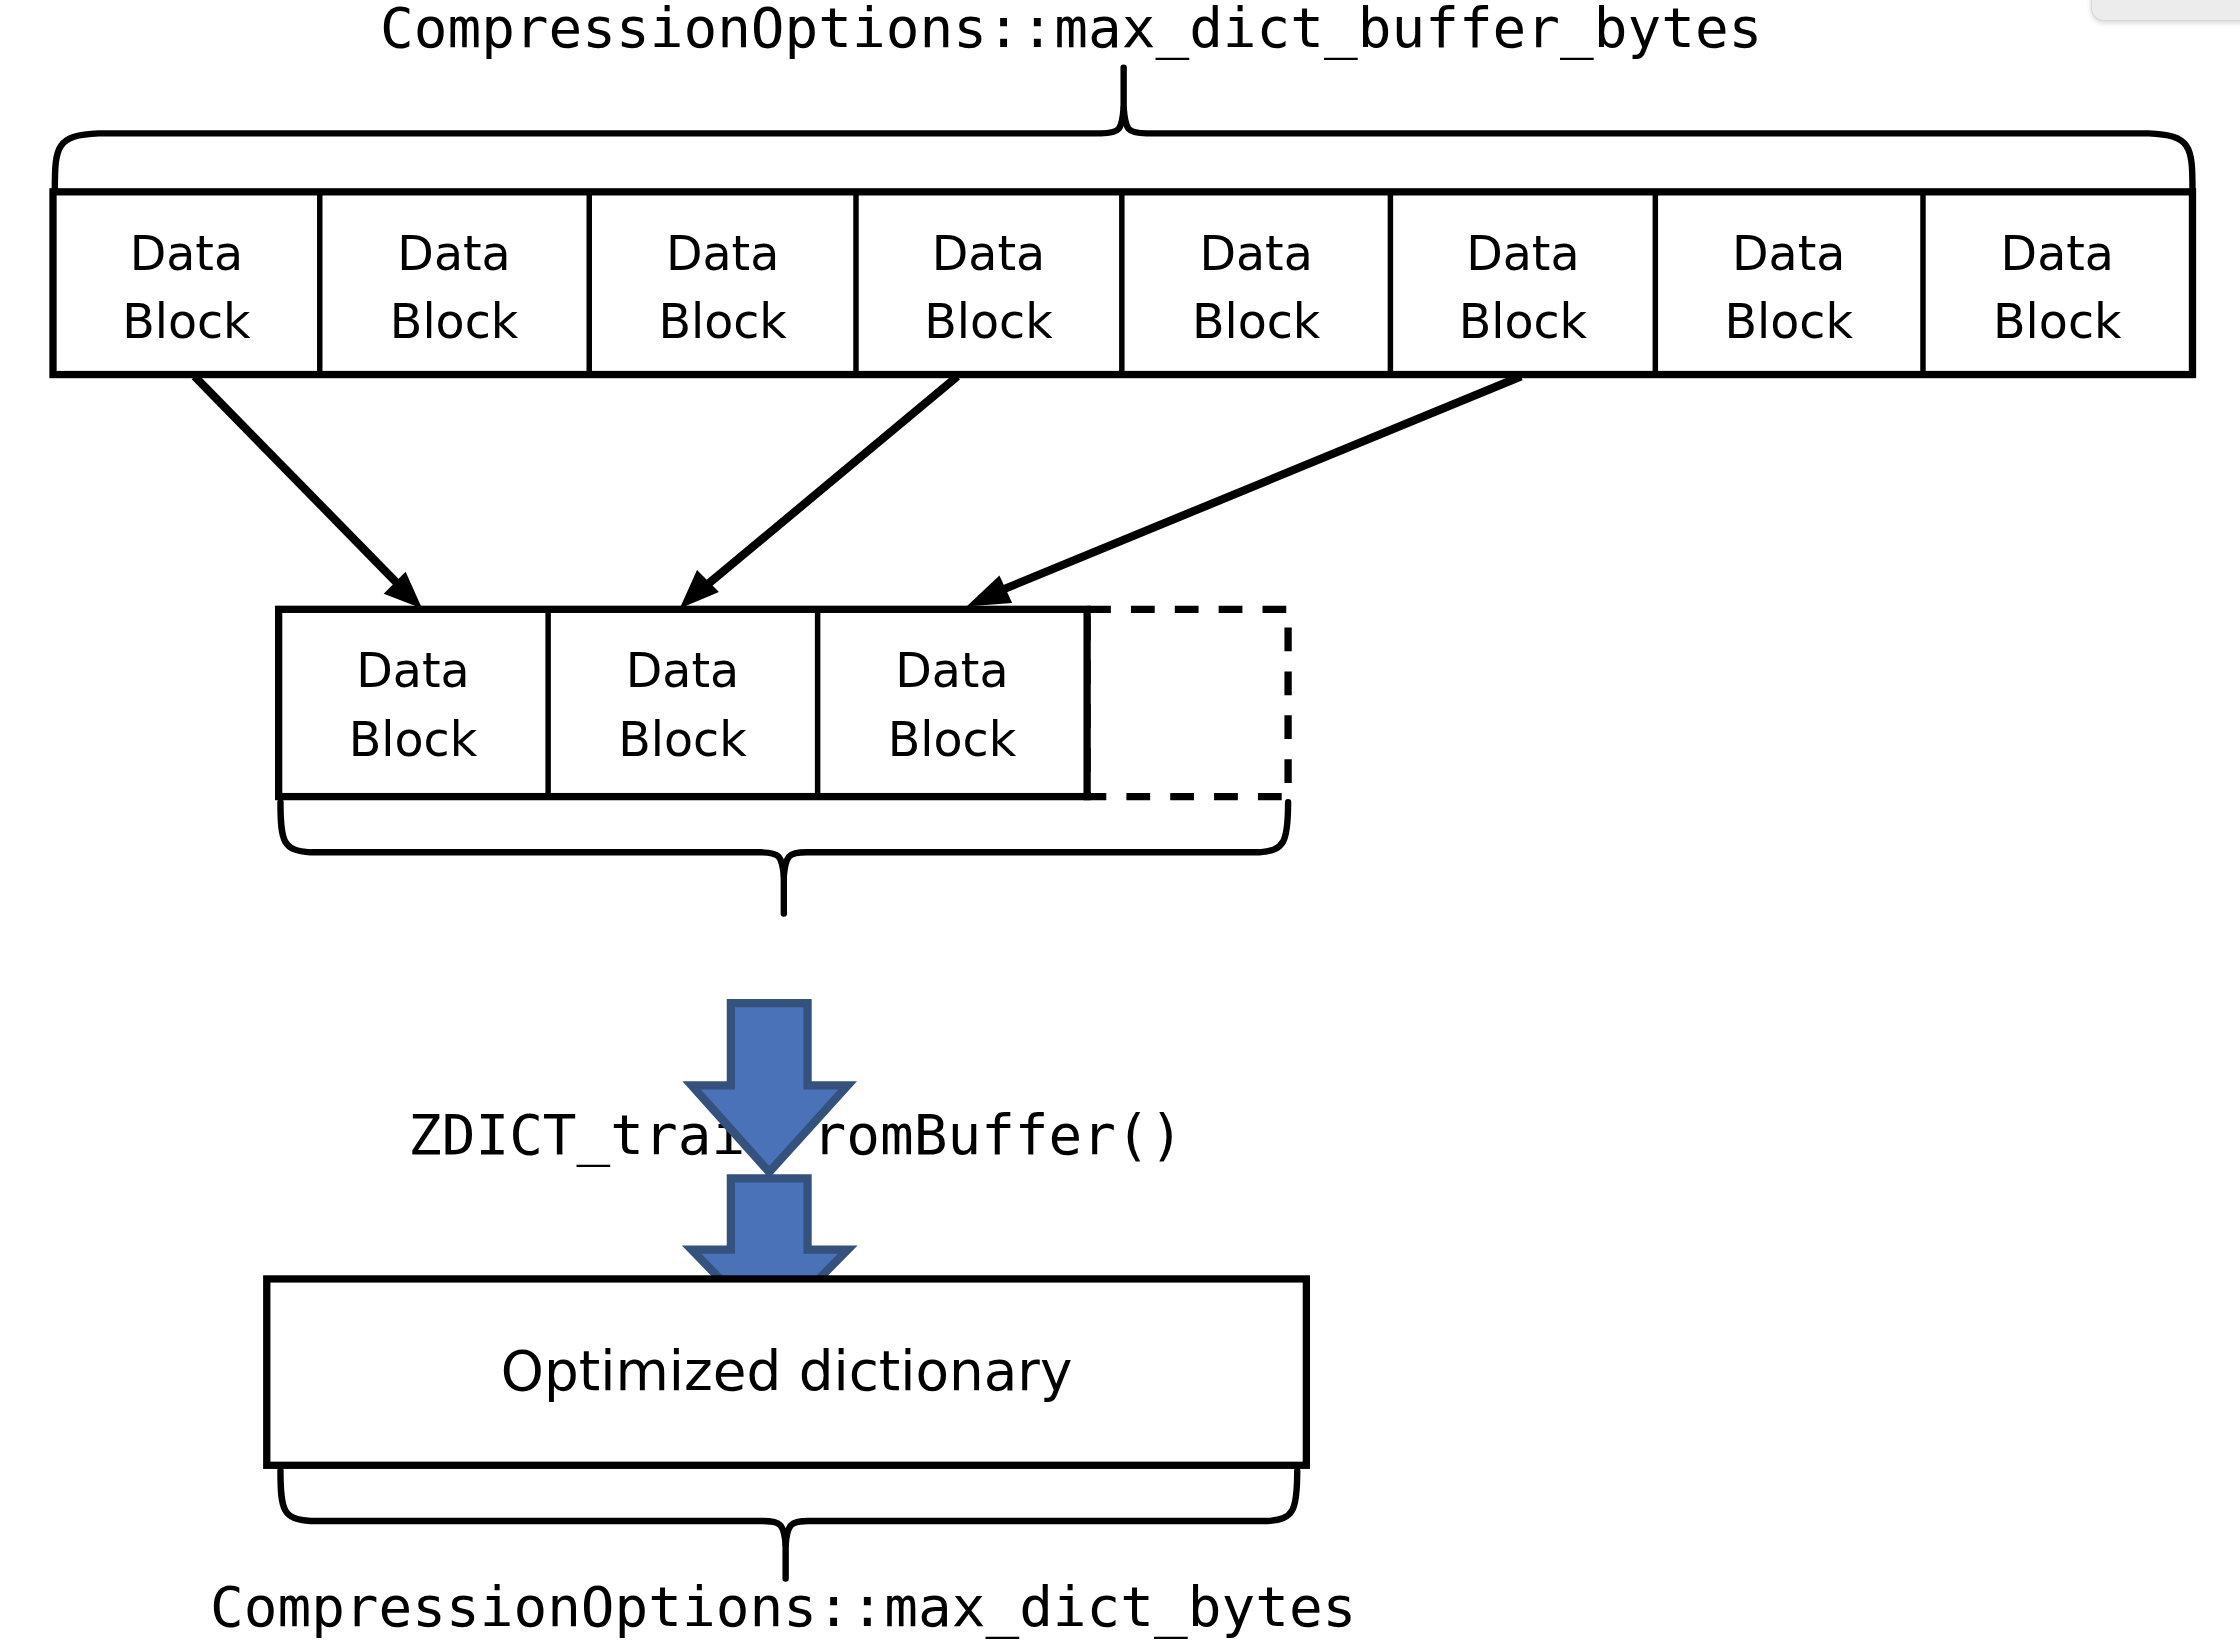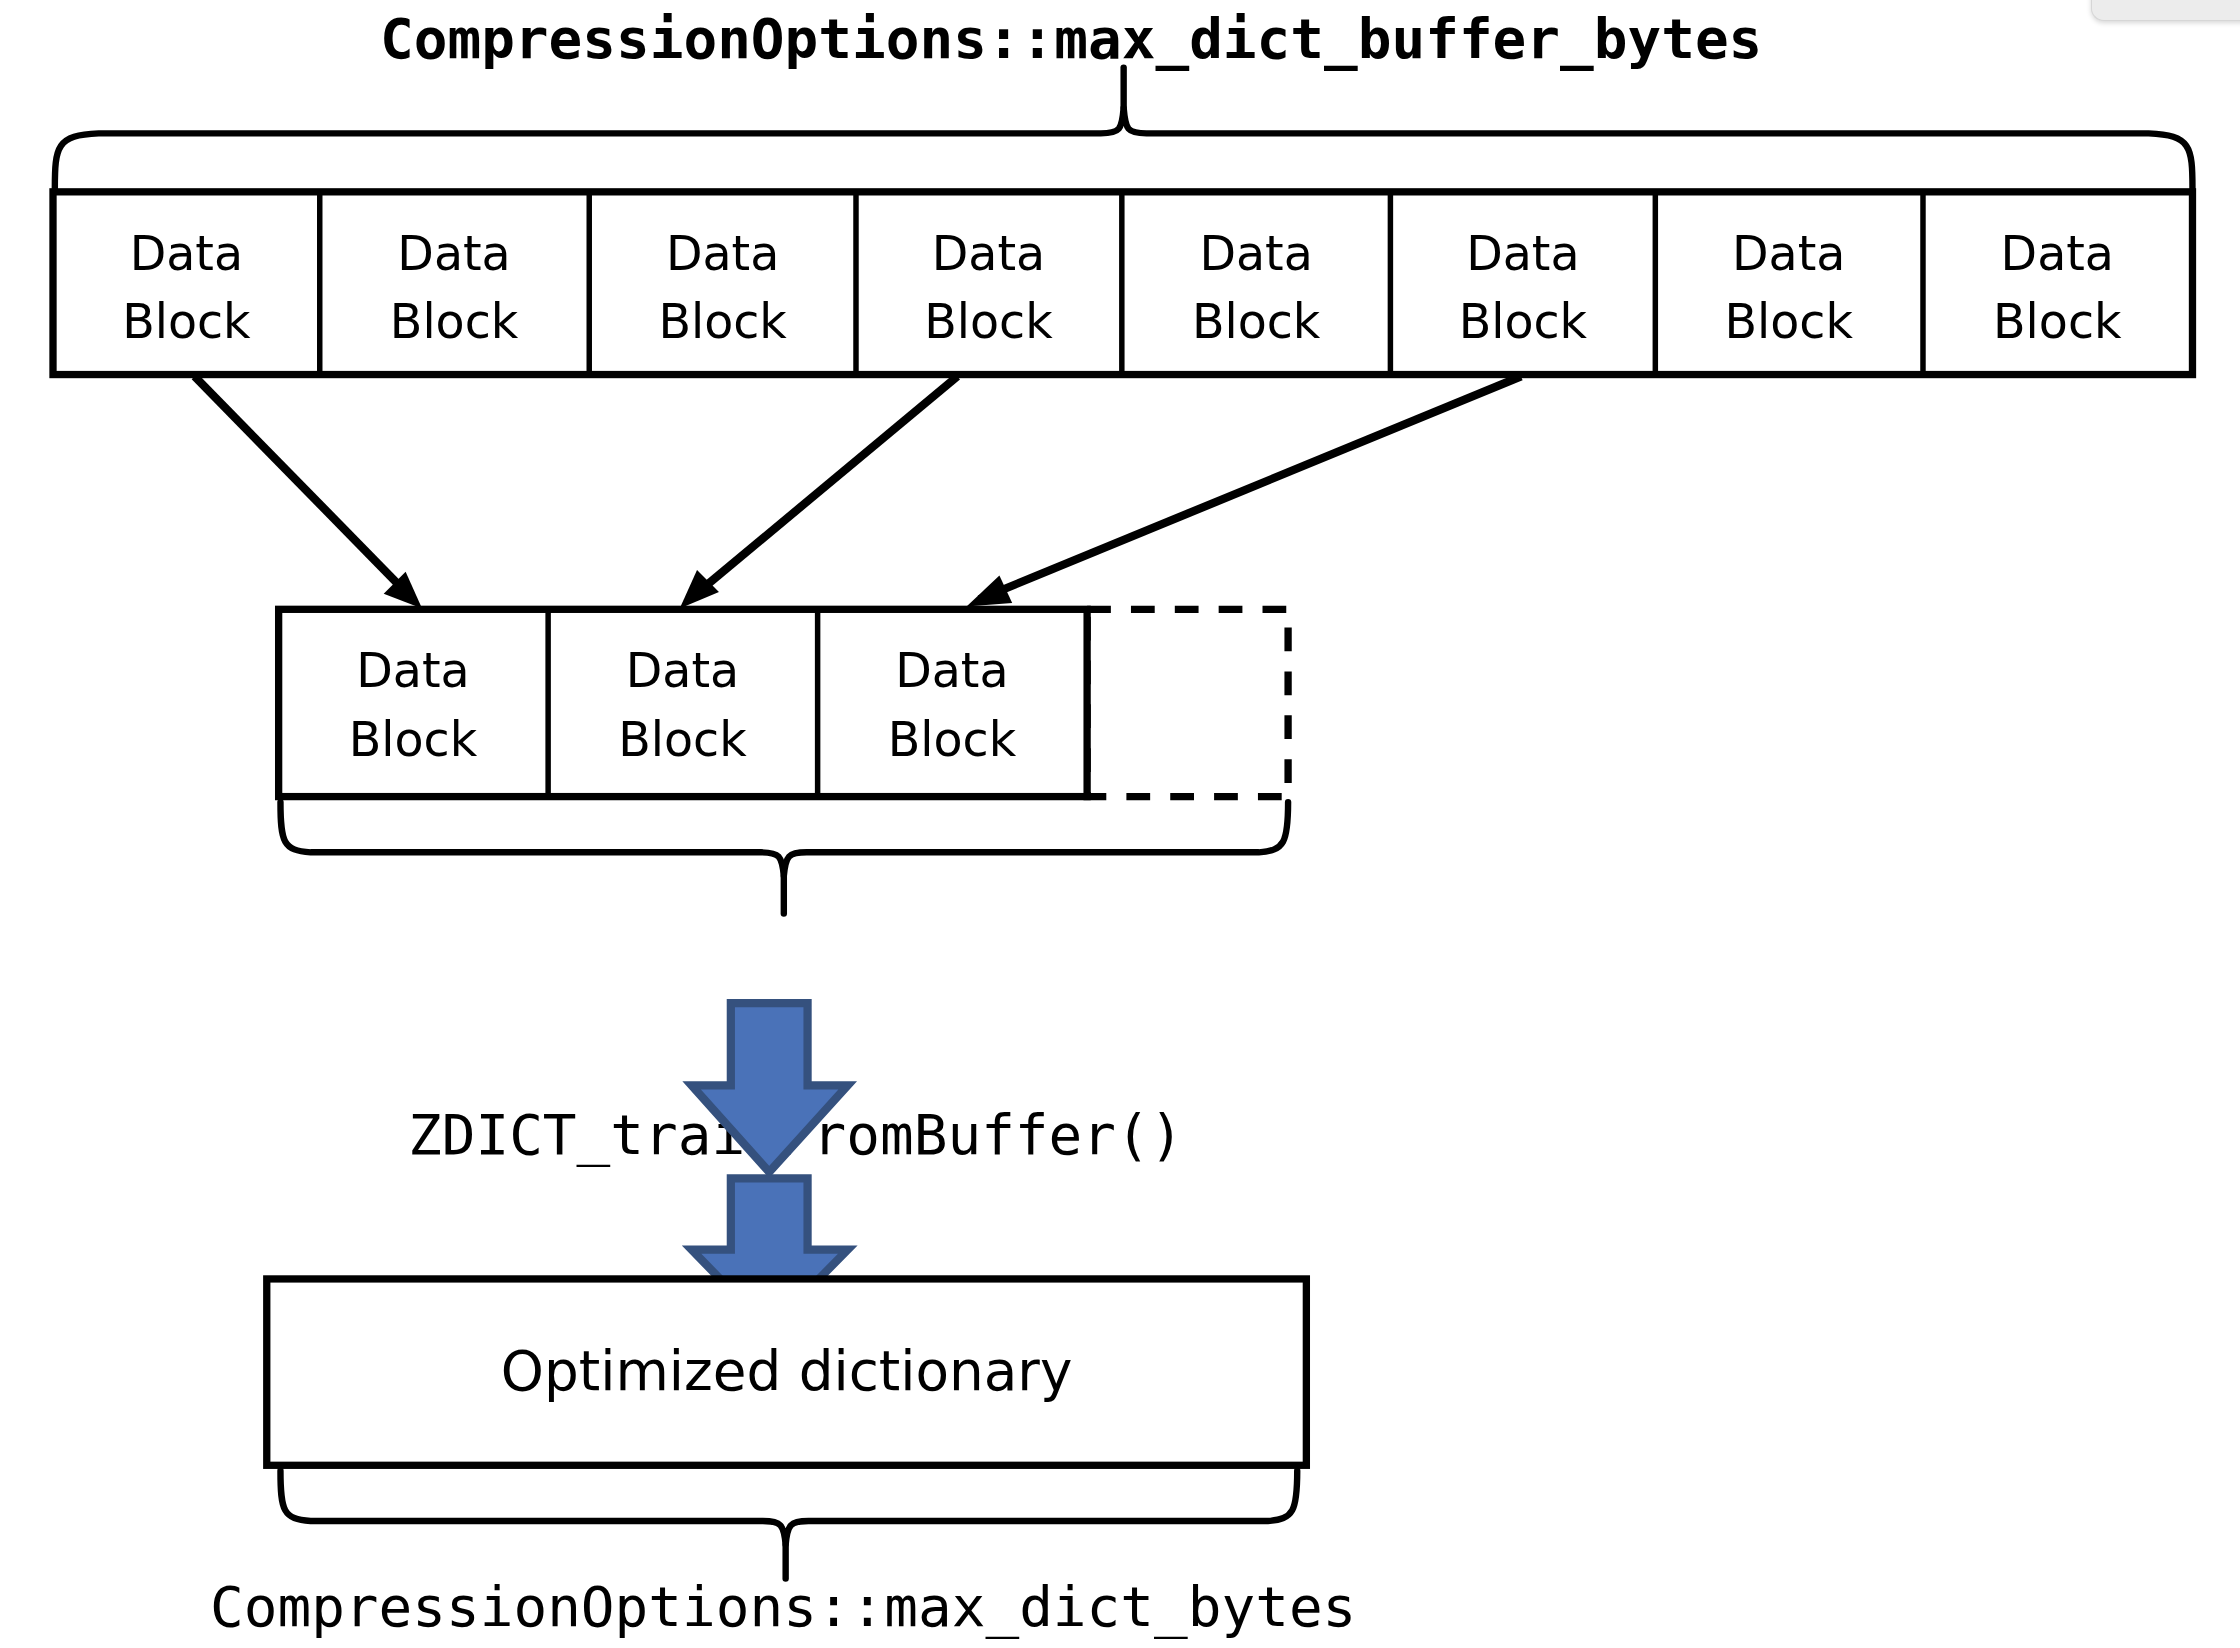--- a/index.html
+++ b/index.html
@@ -57,21 +57,21 @@
     box-shadow: 0 1.8px 5.5px rgba(0,0,0,0.16);
   }
 </style>
 </head>
 <body>
 
 <div id="stage">
 
   <div class="ui-corner-panel" style="left:2091px; top:-9.1px; width:164px; height:29px;"></div>
 
-  <div class="mono-label" style="left:380px; top:11px;font-weight:bold;">CompressionOptions::max_dict_buffer_bytes</div>
+  <div class="mono-label" style="left:380px; top:0;">CompressionOptions::max_dict_buffer_bytes</div>
 
 
   <div class="mono-label" style="left:408px; top:1107px;">ZDICT_trainFromBuffer()</div>
 
   <div class="mono-label" style="left:210px; top:1579px;">CompressionOptions::max_dict_bytes</div>
 
   <svg class="layer" viewBox="0 0 2452 1804">
 
     <g>
       <path d="M 60 207

